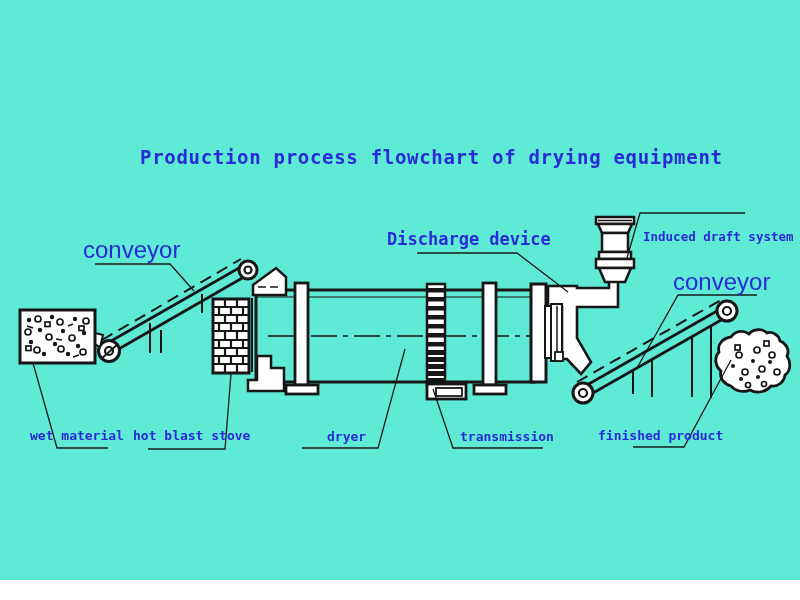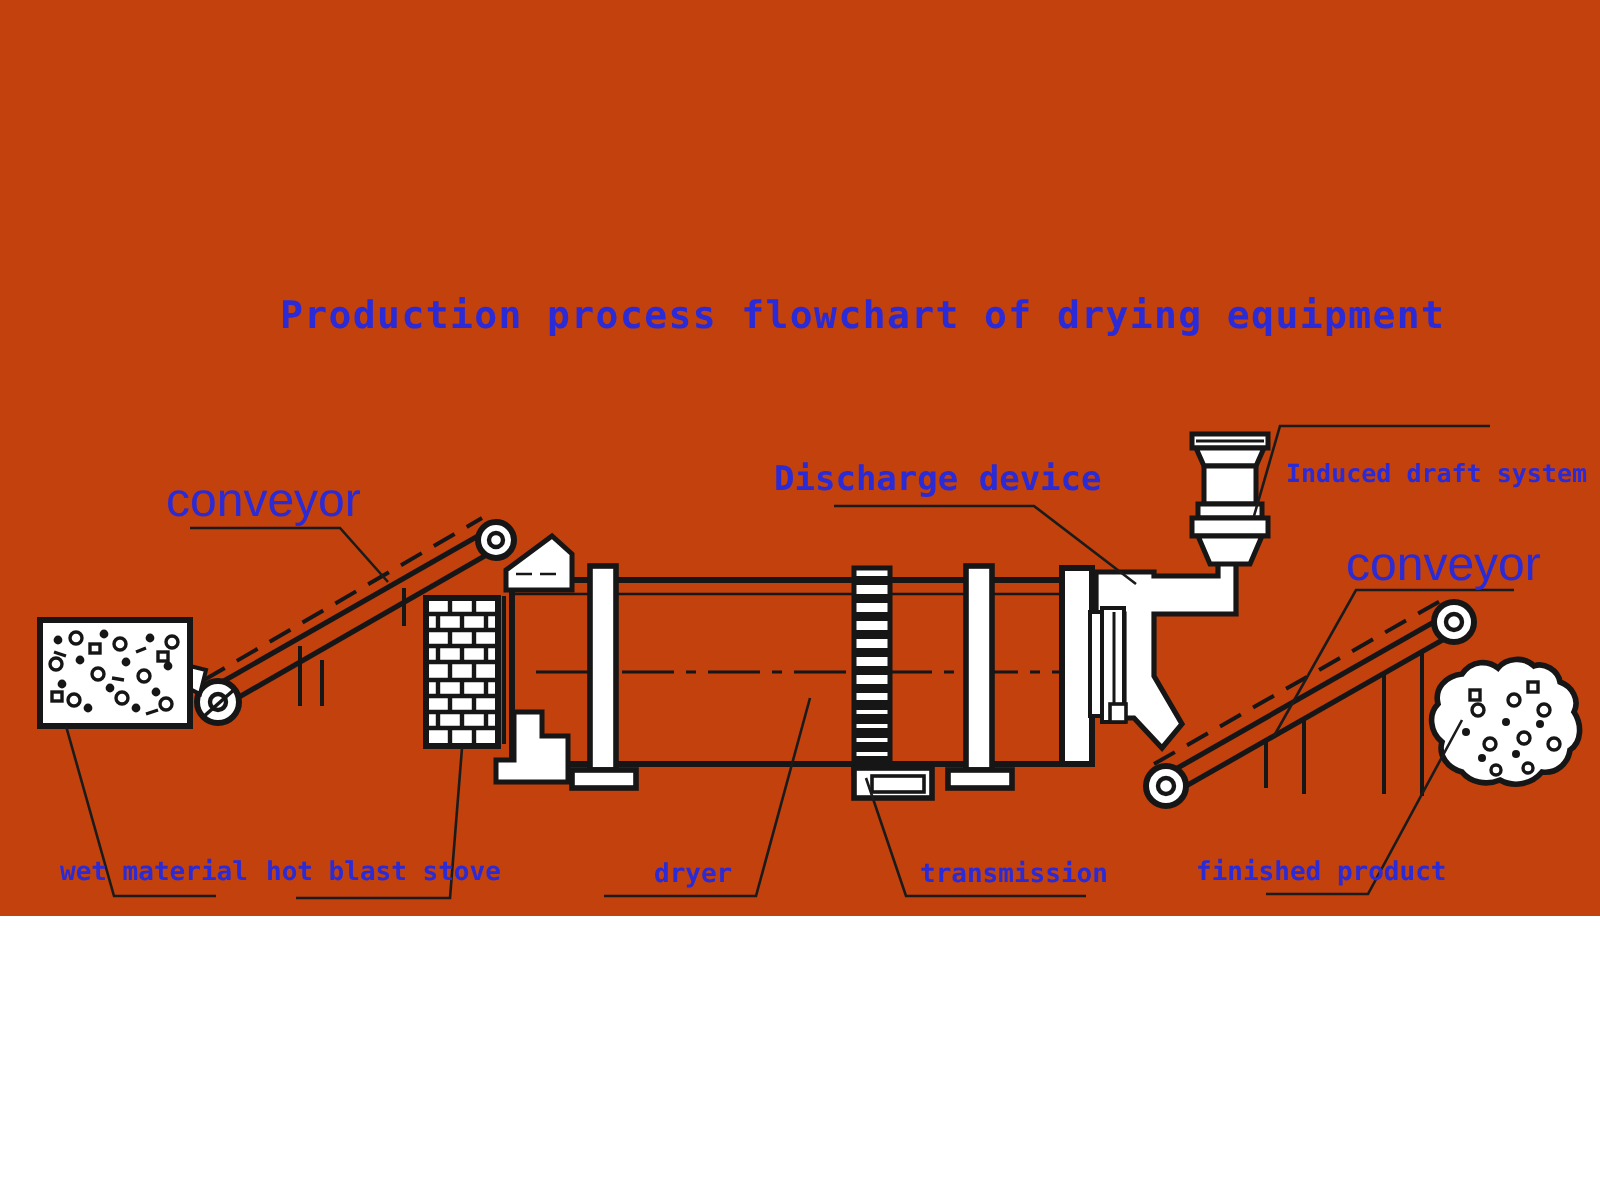--- a/index.html
+++ b/index.html
@@ -1,16 +1,16 @@
 <!DOCTYPE html>
 <html><head>
 <meta charset="utf-8">
 <style>
   html,body{margin:0;padding:0;background:#ffffff;}
-  .stage{position:relative;width:800px;height:458px;background:#c2410c;overflow:hidden;}
+  .stage{position:relative;width:800px;height:580px;background:#5eead4;overflow:hidden;}
   svg{display:block;}
   .title-text{font-family:"DejaVu Sans Mono",monospace;font-size:19px;letter-spacing:0.7px;font-weight:bold;}
   .lbl{font-family:"DejaVu Sans Mono",monospace;font-size:13px;font-weight:bold;}
   .lbl-lg{font-family:"DejaVu Sans Mono",monospace;font-size:17px;font-weight:bold;}
   .lbl-md{font-family:"DejaVu Sans Mono",monospace;font-size:12.5px;font-weight:bold;}
   .lbl-conveyor{font-family:"Liberation Sans","DejaVu Sans",sans-serif;font-size:24px;font-weight:500;}
   .ink{stroke:#161616;fill:none;}
   .ink-fill{stroke:#161616;fill:#ffffff;}
   .leader{stroke:#1b1b1b;stroke-width:1.3;fill:none;}
 </style>

